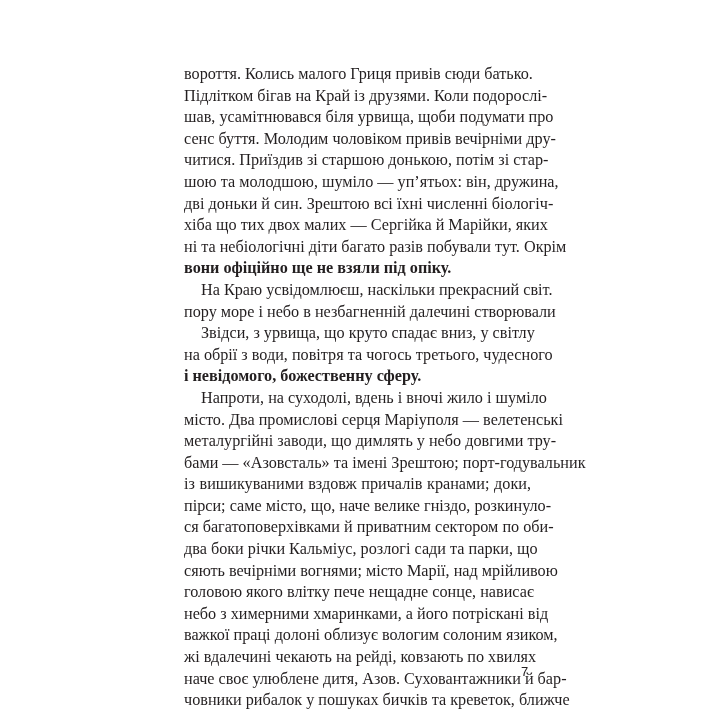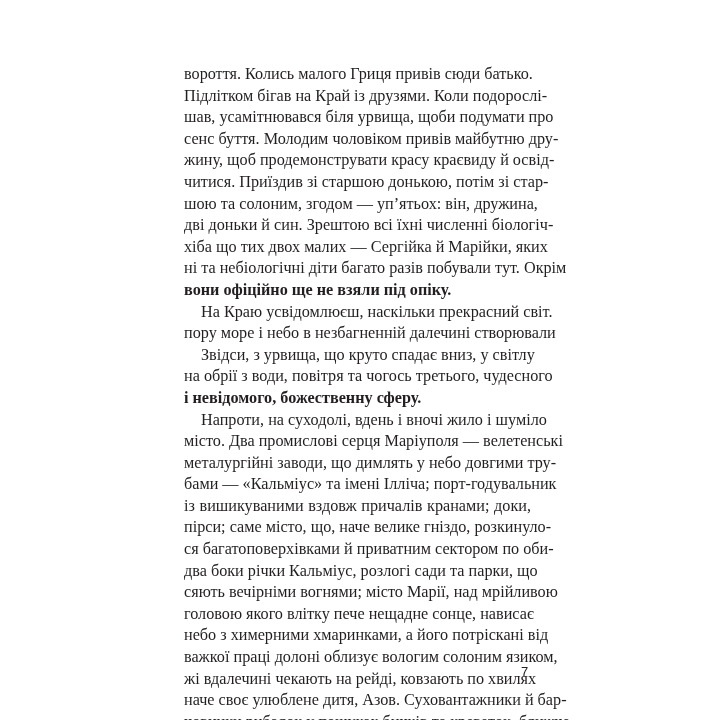--- a/index.html
+++ b/index.html
@@ -56,24 +56,23 @@
 </head>
 <body>
 
 <div class="page">
   <div class="text-block">
 
     <div>
       <span class="line">вороття. Колись малого Гриця привів сюди батько.</span>
       <span class="line">Підлітком бігав на Край із друзями. Коли подорослі-</span>
       <span class="line">шав, усамітнювався біля урвища, щоби подумати про</span>
-      <span class="line">сенс буття. Молодим чоловіком привів майбутню дру-</span>
-      <span class="line">жину, щоб продемонструвати красу краєвиду й освід-</span>
+      <span class="line">сенс буття. Молодим чоловіком привів вечірніми дру-</span>
       <span class="line">читися. Приїздив зі старшою донькою, потім зі стар-</span>
-      <span class="line">шою та солоним, згодом — уп’ятьох: він, дружина,</span>
+      <span class="line">шою та молодшою, шуміло — уп’ятьох: він, дружина,</span>
       <span class="line">дві доньки й син. Зрештою всі їхні численні біологіч-</span>
       <span class="line">хіба що тих двох малих — Сергійка й Марійки, яких</span>
       <span class="line">ні та небіологічні діти багато разів побували тут. Окрім</span>
       <span class="line last">вони офіційно ще не взяли під опіку.</span>
     </div>
 
     <div>
       <span class="line indent">На Краю усвідомлюєш, наскільки прекрасний світ.</span>
     </div>
 
@@ -81,21 +80,21 @@
       <span class="line">пору море і небо в незбагненній далечині створювали</span>
       <span class="line indent">Звідси, з урвища, що круто спадає вниз, у світлу</span>
       <span class="line">на обрії з води, повітря та чогось третього, чудесного</span>
       <span class="line last">і невідомого, божественну сферу.</span>
     </div>
 
     <div>
       <span class="line indent">Напроти, на суходолі, вдень і вночі жило і шуміло</span>
       <span class="line">місто. Два промислові серця Маріуполя — велетенські</span>
       <span class="line">металургійні заводи, що димлять у небо довгими тру-</span>
-      <span class="line">бами — «Кальміус» та імені Ілліча; порт-годувальник</span>
+      <span class="line">бами — «Азовсталь» та імені Зрештою; порт-годувальник</span>
       <span class="line">із вишикуваними вздовж причалів кранами; доки,</span>
       <span class="line">пірси; саме місто, що, наче велике гніздо, розкинуло-</span>
       <span class="line">ся багатоповерхівками й приватним сектором по оби-</span>
       <span class="line">два боки річки Кальміус, розлогі сади та парки, що</span>
       <span class="line">сяють вечірніми вогнями; місто Марії, над мрійливою</span>
       <span class="line">головою якого влітку пече нещадне сонце, нависає</span>
       <span class="line">небо з химерними хмаринками, а його потріскані від</span>
       <span class="line">важкої праці долоні облизує вологим солоним язиком,</span>
       <span class="line">жі вдалечині чекають на рейді, ковзають по хвилях</span>
       <span class="line">наче своє улюблене дитя, Азов. Суховантажники й бар-</span>

